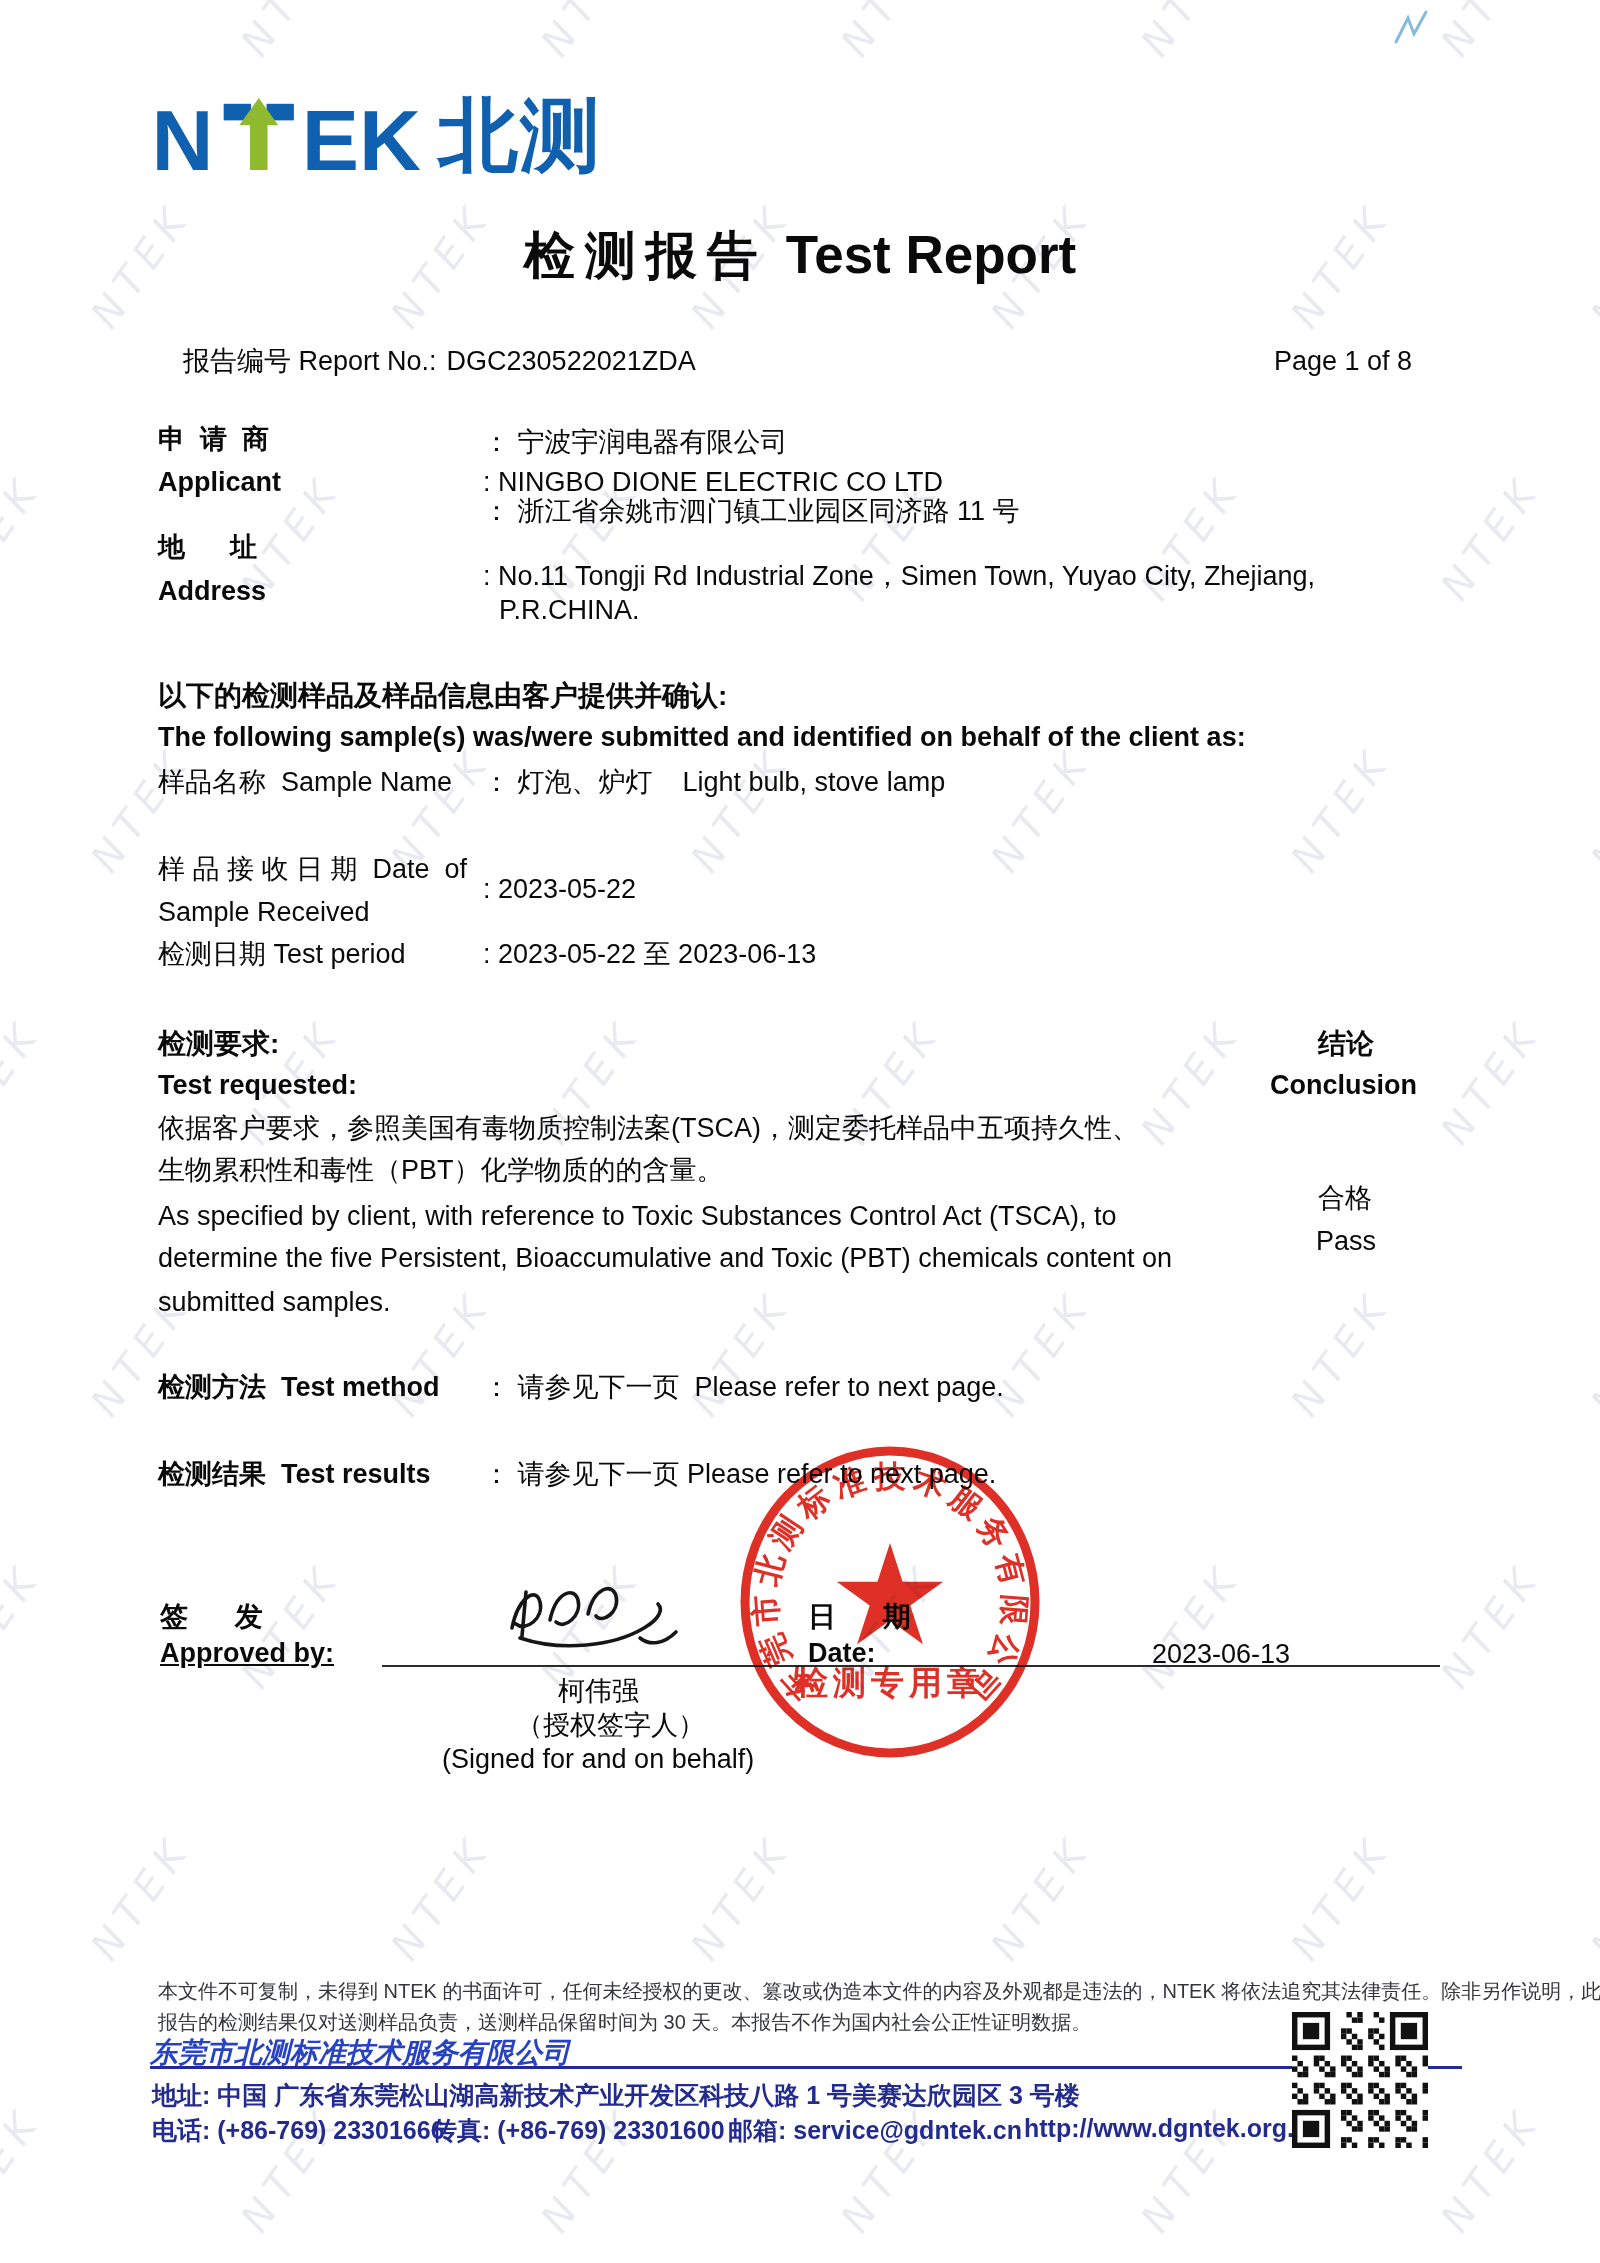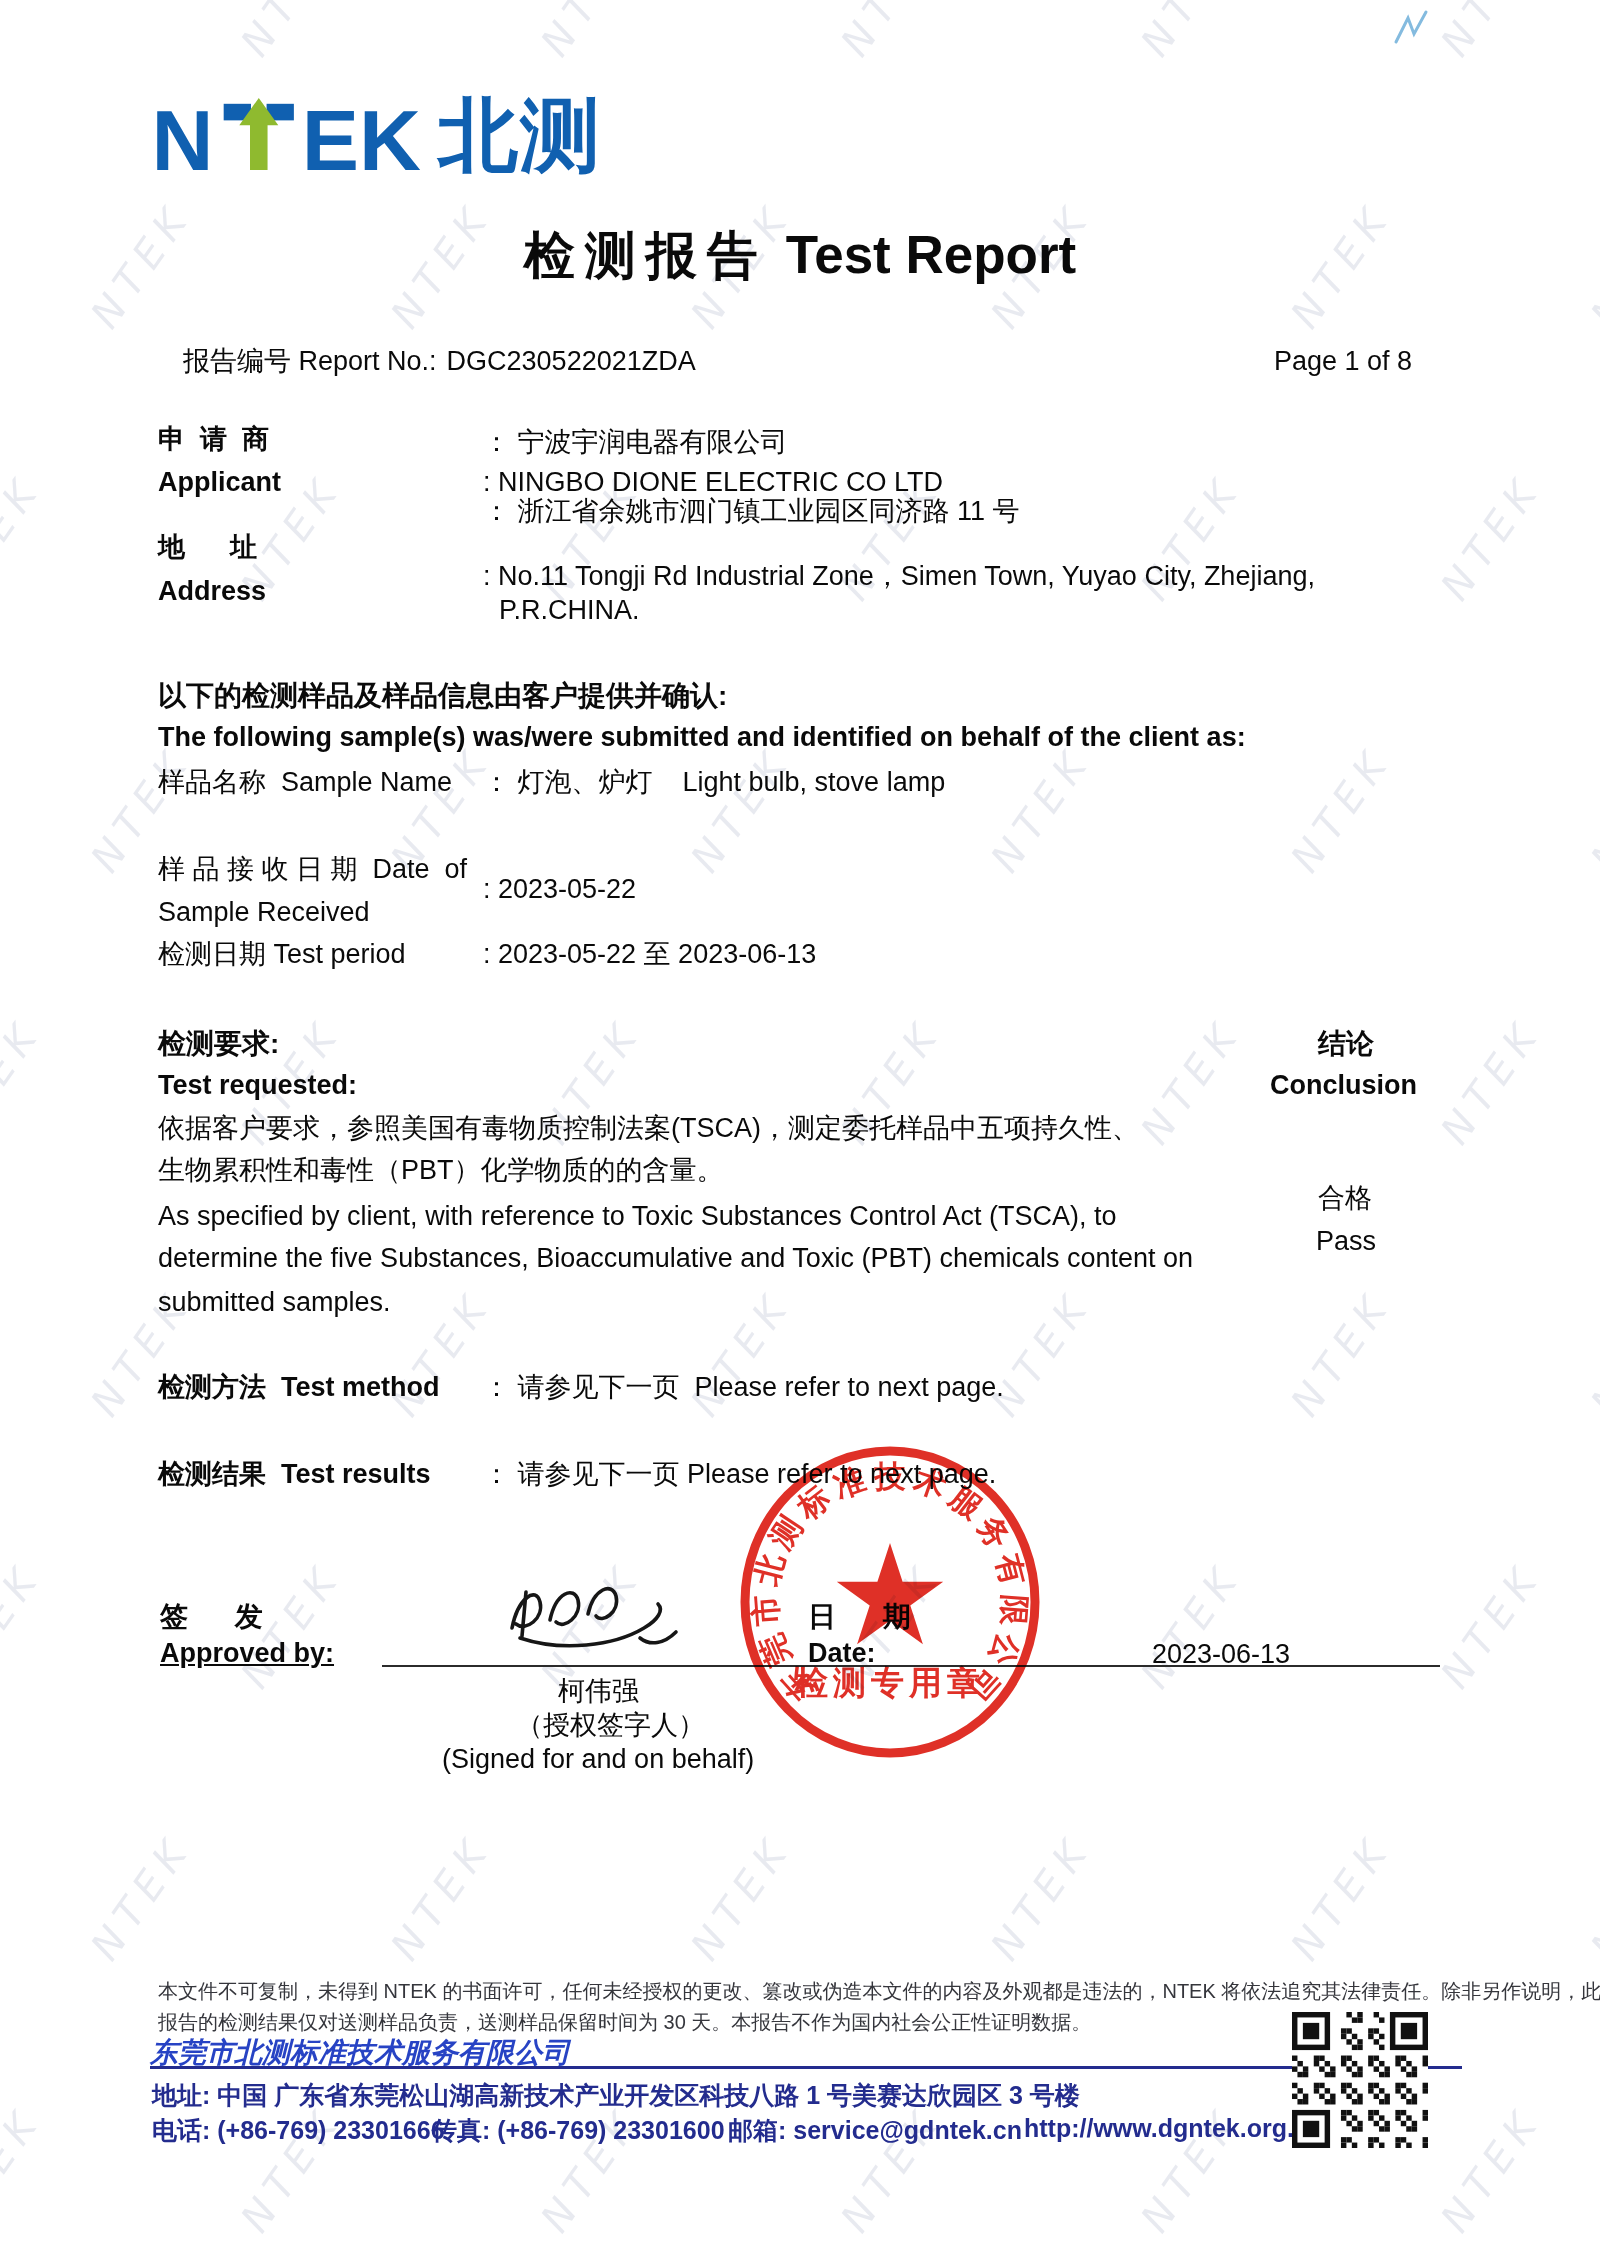--- a/index.html
+++ b/index.html
@@ -160,21 +160,21 @@
 
   <div class="abs fs28 b content" style="left:158px;top:1028px;">检测要求:</div>
   <div class="abs fs28 b content" style="left:1318px;top:1028px;">结论</div>
   <div class="abs fs27 b content" style="left:158px;top:1070px;">Test requested:</div>
   <div class="abs fs27 b content" style="left:1270px;top:1070px;">Conclusion</div>
   <div class="abs fs27 content" style="left:158px;top:1113px;">依据客户要求，参照美国有毒物质控制法案(TSCA)，测定委托样品中五项持久性、</div>
   <div class="abs fs27 content" style="left:158px;top:1155px;">生物累积性和毒性（PBT）化学物质的的含量。</div>
   <div class="abs fs27 content" style="left:1318px;top:1183px;">合格</div>
   <div class="abs fs27 content" style="left:158px;top:1201px;">As specified by client, with reference to Toxic Substances Control Act (TSCA), to</div>
   <div class="abs fs27 content" style="left:1316px;top:1226px;">Pass</div>
-  <div class="abs fs27 content" style="left:158px;top:1243px;">determine the five Substances, Bioaccumulative and Toxic (PBT) chemicals content on</div>
+  <div class="abs fs27 content" style="left:158px;top:1243px;">determine the five Persistent, Bioaccumulative and Toxic (PBT) chemicals content on</div>
   <div class="abs fs27 content" style="left:158px;top:1287px;">submitted samples.</div>
 
   <div class="abs fs27 b pre content" style="left:158px;top:1372px;">检测方法  Test method</div>
   <div class="abs fs27 pre content" style="left:483px;top:1372px;">： 请参见下一页  Please refer to next page.</div>
   <div class="abs fs27 b pre content" style="left:158px;top:1459px;">检测结果  Test results</div>
   <div class="abs fs27 pre content" style="left:483px;top:1459px;">： 请参见下一页 Please refer to next page.</div>
 
   <div class="abs fs28 b pre content" style="left:160px;top:1601px;">签      发</div>
   <div class="abs fs27 b content" style="left:160px;top:1638px;text-decoration:underline;">Approved by:</div>
 

